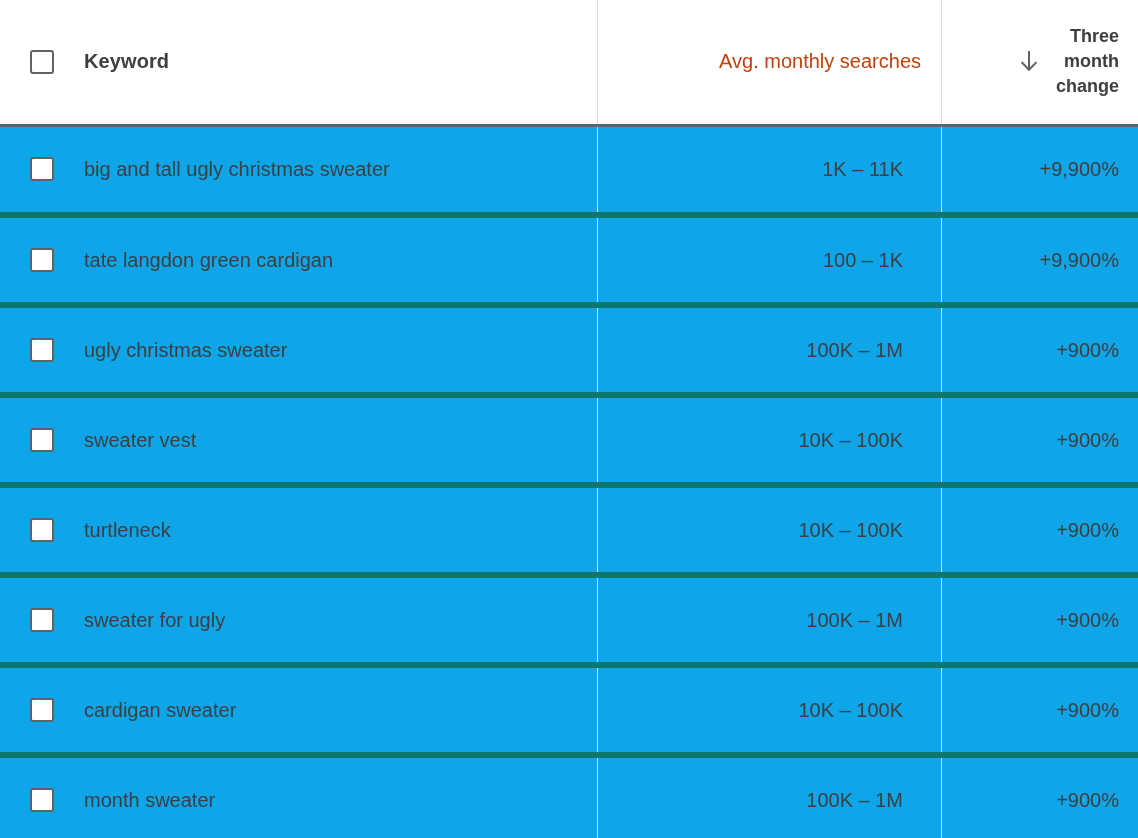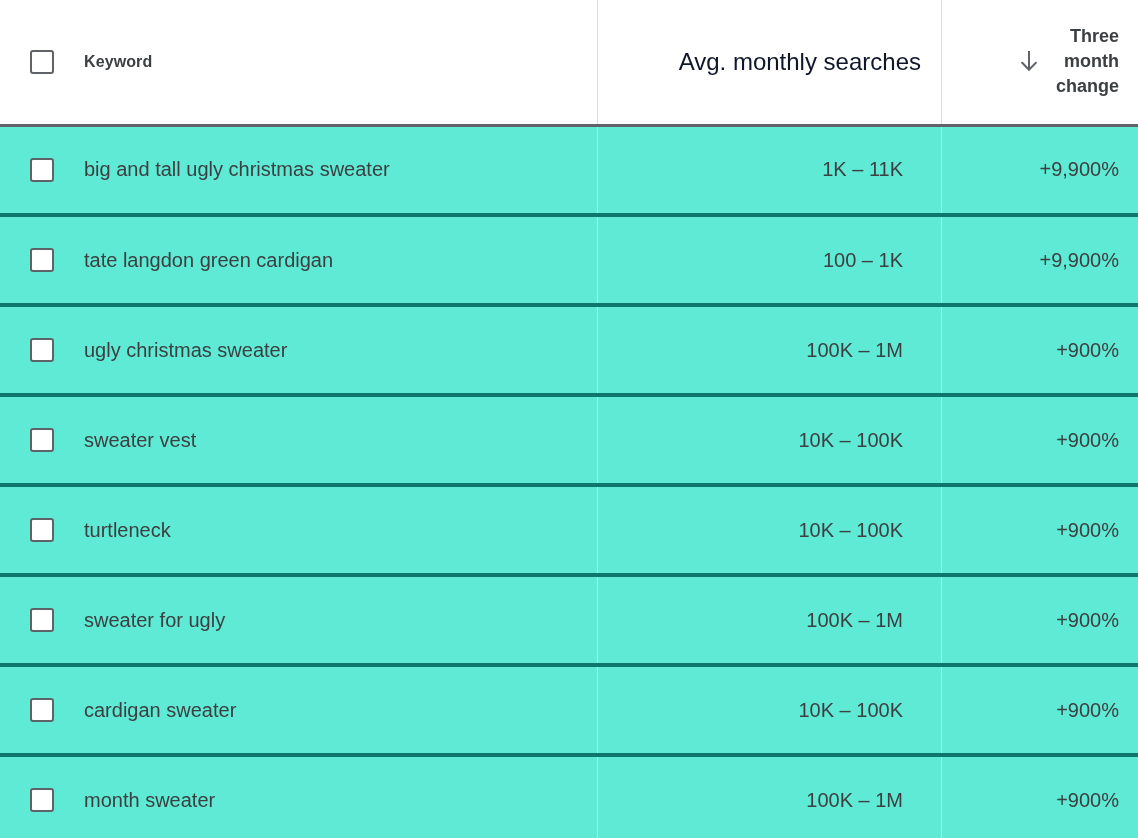--- a/index.html
+++ b/index.html
@@ -53,29 +53,29 @@
     display: flex;
     align-items: center;
   }
   .checkbox-cell-pad {
     width: 84px;
     display: flex;
     justify-content: center;
     flex: 0 0 84px;
   }
   .header-label {
-    font-size: 16px;
+    font-size: 20px;
     font-weight: bold;
     color: #3c4043;
     letter-spacing: 0.1px;
   }
   .header-label-regular {
-    font-size: 24px;
+    font-size: 20px;
     font-weight: normal;
-    color: #0f172a;
+    color: #c2410c;
     padding-right: 20px;
     display: block;
   }
   .change-head-inner {
     display: flex;
     align-items: center;
     justify-content: flex-end;
     padding-right: 21px;
   }
   .sort-arrow {
@@ -93,22 +93,22 @@
     color: #3c4043;
   }
 
   
   .data-row {
     height: 90px;
   }
   .data-row > td {
     padding: 0;
     vertical-align: middle;
-    border-bottom: 4px solid #0f766e;
-    background: #5eead4;
+    border-bottom: 6px solid #0f766e;
+    background: #0ea5e9;
   }
   td.cell-keyword {
     text-align: left;
   }
   td.cell-searches {
     text-align: right;
     border-left: 1px solid #dadce0;
   }
   td.cell-change {
     text-align: right;

